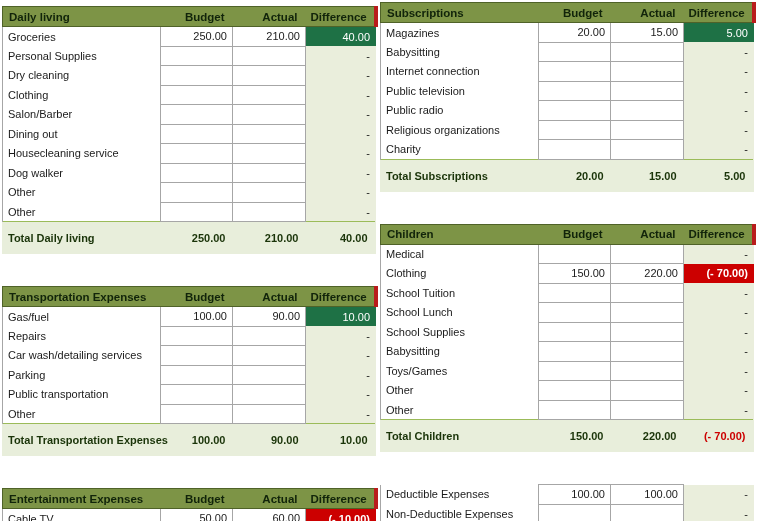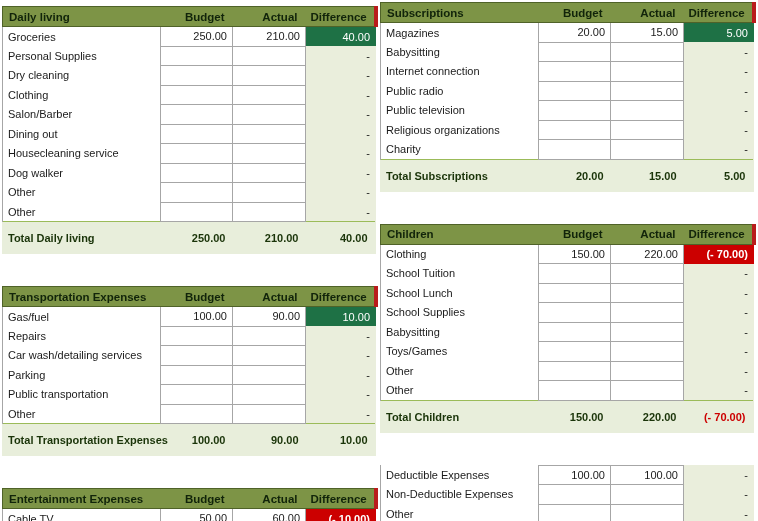--- a/index.html
+++ b/index.html
@@ -351,27 +351,27 @@
             <td class="num"></td>
             <td class="dif">-</td>
           </tr>
           <tr class="row">
             <td class="label">Internet connection</td>
             <td class="num"></td>
             <td class="num"></td>
             <td class="dif">-</td>
           </tr>
           <tr class="row">
+            <td class="label">Public television</td>
+            <td class="num"></td>
+            <td class="num"></td>
+            <td class="dif">-</td>
+          </tr>
+          <tr class="row">
             <td class="label">Public radio</td>
-            <td class="num"></td>
-            <td class="num"></td>
-            <td class="dif">-</td>
-          </tr>
-          <tr class="row">
-            <td class="label">Public television</td>
             <td class="num"></td>
             <td class="num"></td>
             <td class="dif">-</td>
           </tr>
           <tr class="row">
             <td class="label">Religious organizations</td>
             <td class="num"></td>
             <td class="num"></td>
             <td class="dif">-</td>
           </tr>
@@ -398,20 +398,26 @@
           <col class="c-dif">
         </colgroup>
       <tbody>
           <tr class="head">
             <th class="h-label">Children</th>
             <th class="h-num">Budget</th>
             <th class="h-num">Actual</th>
             <th class="h-dif">Difference</th>
           </tr>
           <tr class="row">
+            <td class="label">Medical</td>
+            <td class="num"></td>
+            <td class="num"></td>
+            <td class="dif">-</td>
+          </tr>
+          <tr class="row">
             <td class="label">Clothing</td>
             <td class="num">150.00</td>
             <td class="num">220.00</td>
             <td class="dif neg">(- 70.00)</td>
           </tr>
           <tr class="row">
             <td class="label">School Tuition</td>
             <td class="num"></td>
             <td class="num"></td>
             <td class="dif">-</td>

